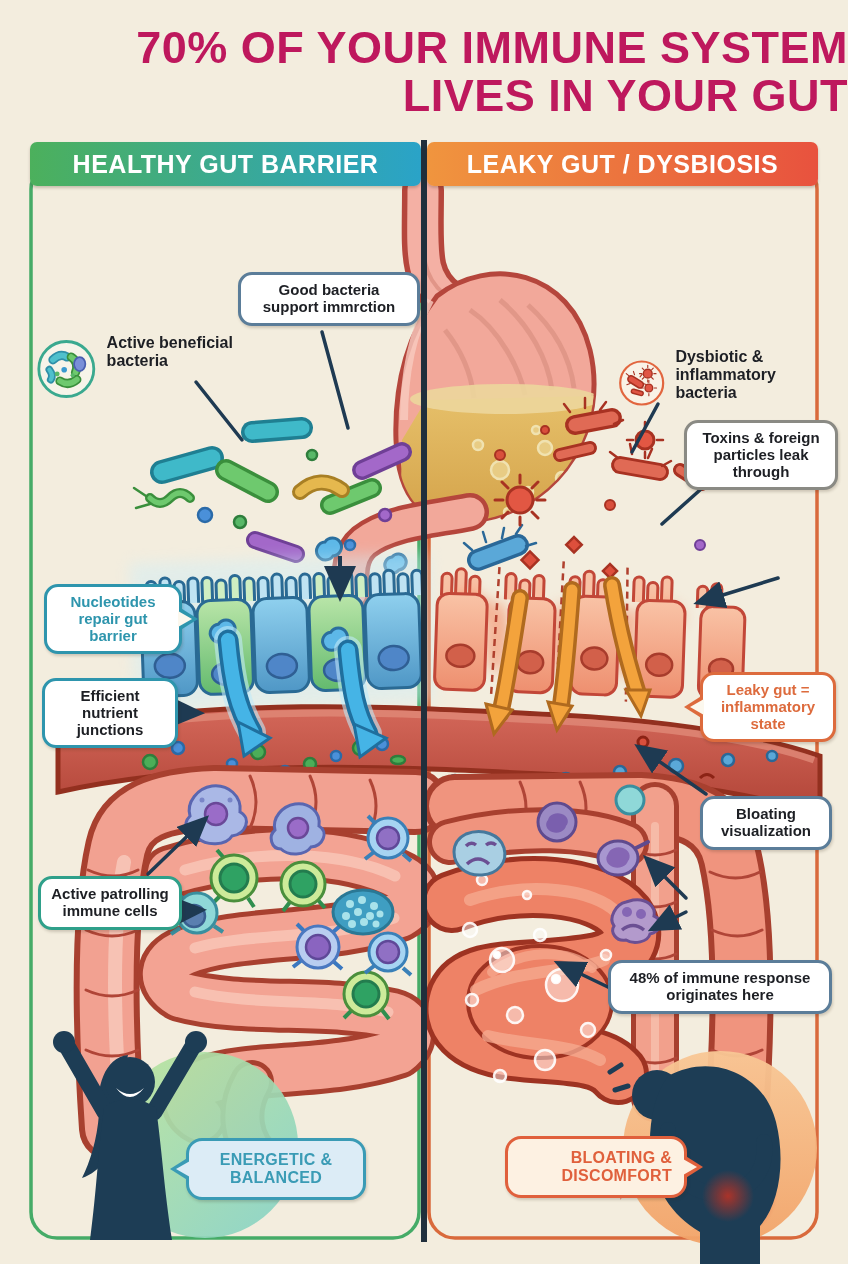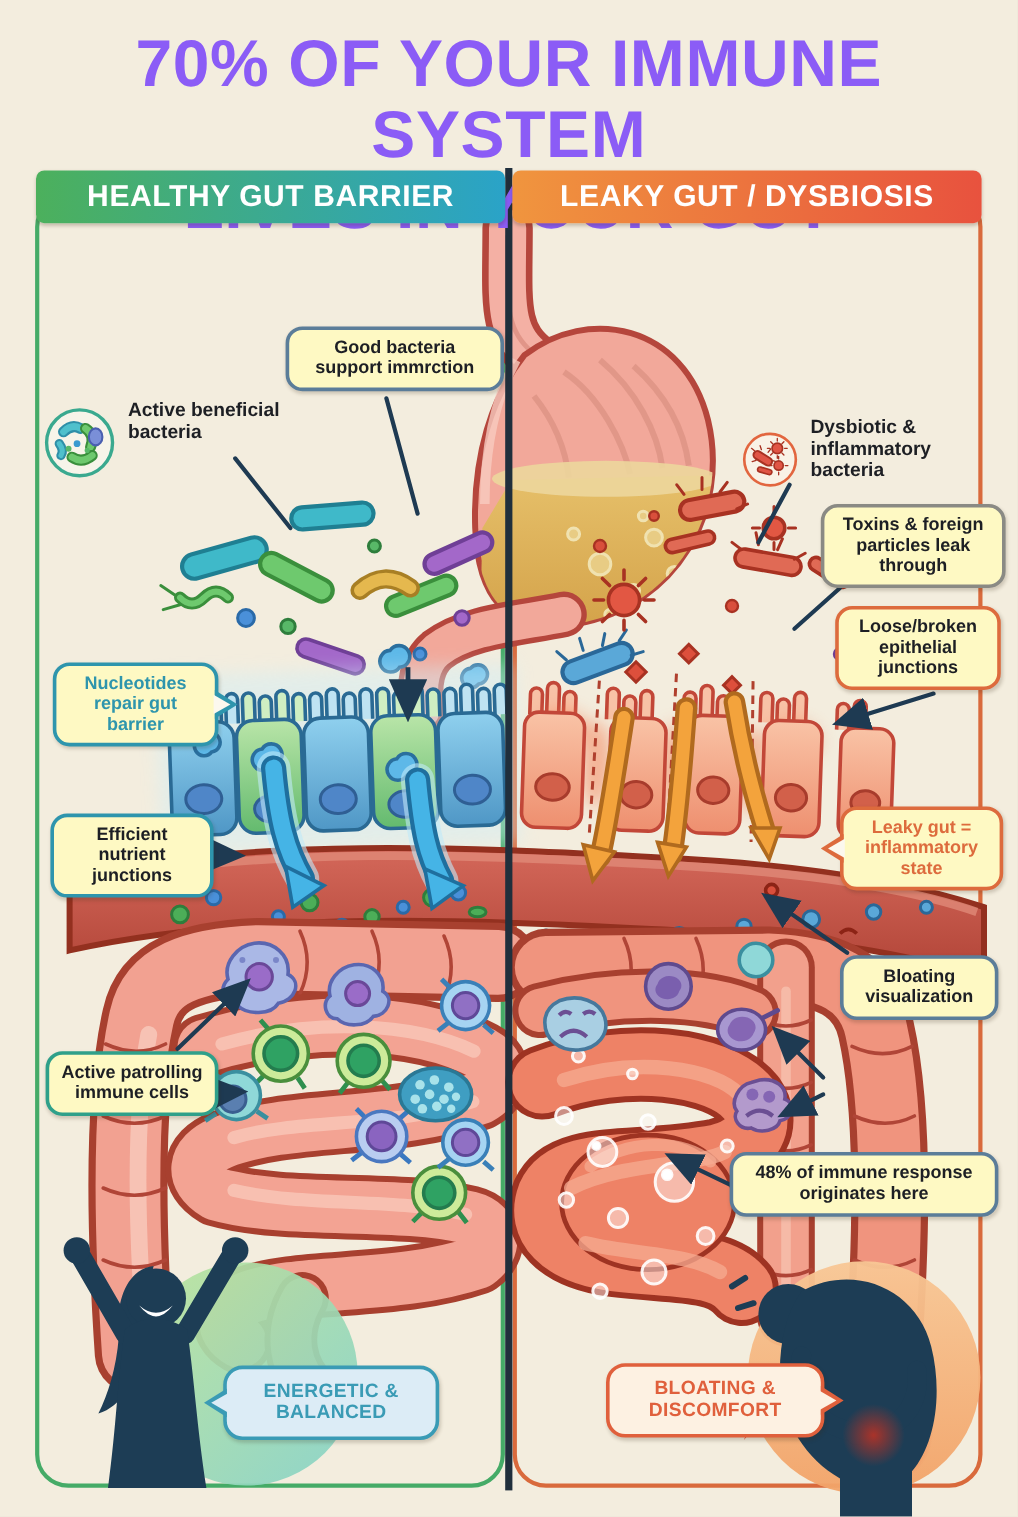--- a/index.html
+++ b/index.html
@@ -1,26 +1,26 @@
 <!DOCTYPE html>
 <html><head>
 <meta charset="utf-8">
 <style>
   html,body{margin:0;padding:0;}
   body{background:#e8e2d4;font-family:"Liberation Sans",sans-serif;}
   #poster{position:relative;width:848px;height:1264px;background:#f3edde;overflow:hidden;margin:0 auto;}
   #art{position:absolute;left:0;top:0;z-index:1;}
-  .title{position:absolute;left:0;top:24px;width:100%;text-align:center;z-index:4;
-         color:#8b5cf6;font-weight:700;font-size:55px;line-height:1.07;letter-spacing:.5px;}
+  .title{position:absolute;left:0;top:24px;width:100%;text-align:right;z-index:4;
+         color:#be185d;font-weight:700;font-size:45px;line-height:1.07;letter-spacing:.5px;}
   .banner{position:absolute;top:142px;height:44px;z-index:4;border-radius:7px;
           display:flex;align-items:center;justify-content:center;color:#fff;
           font-weight:700;font-size:25px;letter-spacing:.5px;box-shadow:0 2px 3px rgba(70,50,30,.25);}
   .banner.left{left:30px;width:391px;background:linear-gradient(90deg,#4cb05c,#2aa3c8);}
   .banner.right{left:427px;width:391px;background:linear-gradient(90deg,#f0953e,#e8523e);}
-  .callout{position:absolute;z-index:6;background:#fef9c3;border:3px solid #5b7d99;border-radius:14px;
+  .callout{position:absolute;z-index:6;background:#ffffff;border:3px solid #5b7d99;border-radius:14px;
            padding:7px 8px;text-align:center;font-weight:700;font-size:15px;line-height:1.12;
            color:#1d1f24;box-shadow:1px 2px 3px rgba(60,45,25,.2);}
   .teal{border-color:#2e95ad}.tealgreen{border-color:#2fa08a}.orange{border-color:#dd6b3d}
   .slate{border-color:#5b7d99}.gray{border-color:#8a8a84}
   .bigbubble{font-size:16px;color:#16324a;border-radius:16px;padding:10px 12px;letter-spacing:.3px;}
   .bb-blue{background:#dcecf6;border-color:#3a9bb5;}
   .bb-cream{background:#fdf1e2;border-color:#e0603c;}
   .label-row{position:absolute;z-index:6;display:flex;align-items:flex-start;gap:10px;}
   .label-text{font-weight:700;font-size:16px;line-height:1.12;color:#1d1f24;padding-top:8px;}
   
@@ -547,21 +547,21 @@
           <path d="M19,44 q6,8 2,14" stroke="#4fc0cc" stroke-width="6"></path>
       </g>
       <ellipse cx="62" cy="36" rx="8" ry="10" fill="#7a8fd8" stroke="#4a5fb0" stroke-width="2.5"></ellipse>
       <circle cx="40" cy="44" r="4" fill="#3a9ad0"></circle>
         <circle cx="30" cy="50" r="3.5" fill="#58b868"></circle>
         <circle cx="52" cy="52" r="3" fill="#58b868"></circle>
     </svg>
     <div class="label-text">Active beneficial bacteria</div>
   </div>
 
-  <div class="callout teal tail-r c-teal" style="left:44px;top:552px;width:116px;">Nucleotides repair gut barrier</div>
+  <div class="callout teal tail-r c-teal" style="left:44px;top:584px;width:116px;">Nucleotides repair gut barrier</div>
 
   <div class="callout teal" style="left:42px;top:678px;width:114px;">Efficient nutrient junctions</div>
 
   <div class="callout tealgreen" style="left:38px;top:876px;width:122px;">Active patrolling immune cells</div>
 
   <div class="callout bigbubble bb-blue tail-l c-bblue" style="left:186px;top:1138px;width:150px;">ENERGETIC &amp; BALANCED</div>
 
   <div class="label-row" style="left:618px;top:340px;width:200px;">
     <svg width="86" height="86" viewBox="0 0 86 86">
       <circle cx="43" cy="43" r="39" fill="#f9f2e6" stroke="#e2663f" stroke-width="4"></circle>
@@ -581,24 +581,23 @@
         <g stroke="#a83222" stroke-width="2">
             <path d="M56,42 v-4 M56,62 v4 M46,52 h-4 M66,52 h4"></path>
           </g>
       </g>
     </svg>
     <div class="label-text">Dysbiotic &amp; inflammatory bacteria</div>
   </div>
 
   <div class="callout gray" style="left:684px;top:420px;width:132px;">Toxins &amp; foreign particles leak through</div>
 
-  <div class="callout orange" style="left:696px;top:505px;width:116px;">Loose/broken epithelial junctions</div>
 
   <div class="callout orange tail-l c-orange" style="left:700px;top:672px;width:114px;">Leaky gut = inflammatory state</div>
 
   <div class="callout slate" style="left:700px;top:796px;width:110px;">Bloating visualization</div>
 
 
   <div class="callout slate" style="left:608px;top:960px;width:202px;">48% of immune response originates here</div>
 
-  <div class="callout bigbubble bb-cream tail-r c-bcream" style="left:505px;top:1136px;width:152px;">BLOATING &amp; DISCOMFORT</div>
+  <div class="callout bigbubble bb-cream tail-r c-bcream" style="left:505px;top:1136px;width:152px;text-align:right;">BLOATING &amp; DISCOMFORT</div>
 
 </div>
 
 </body></html>

